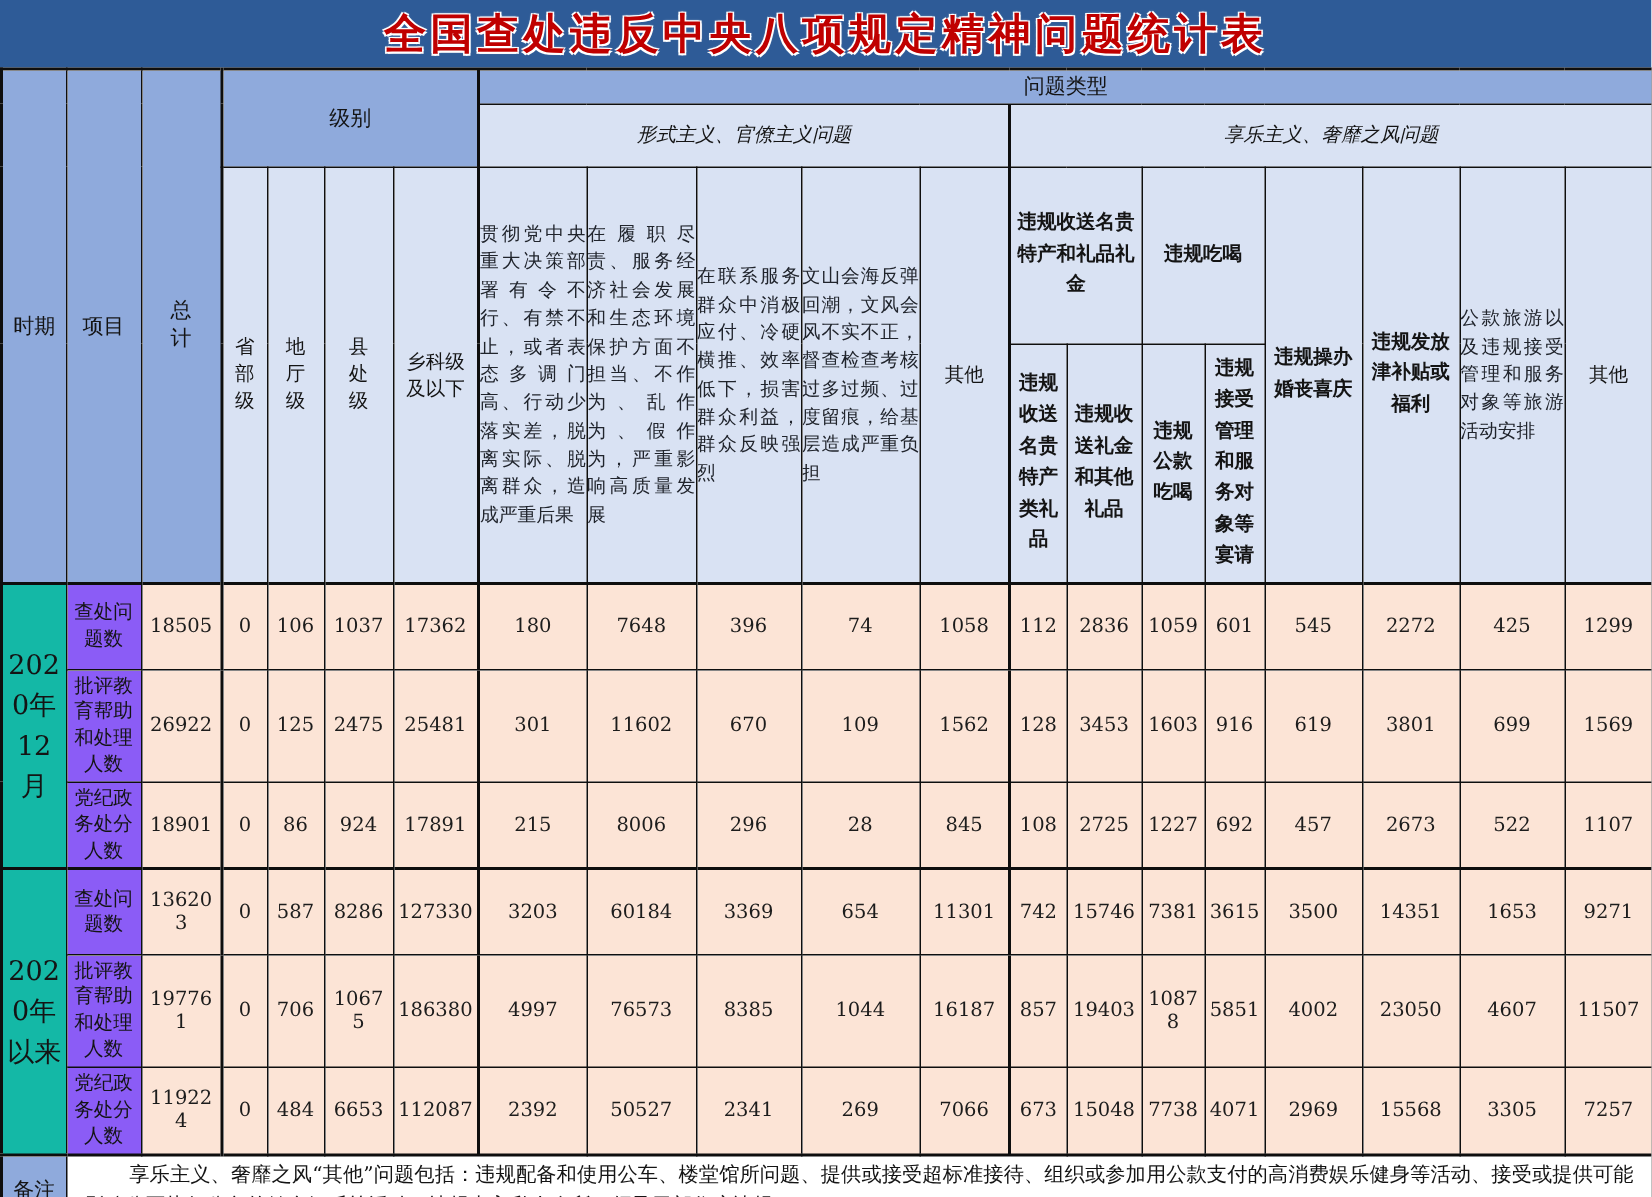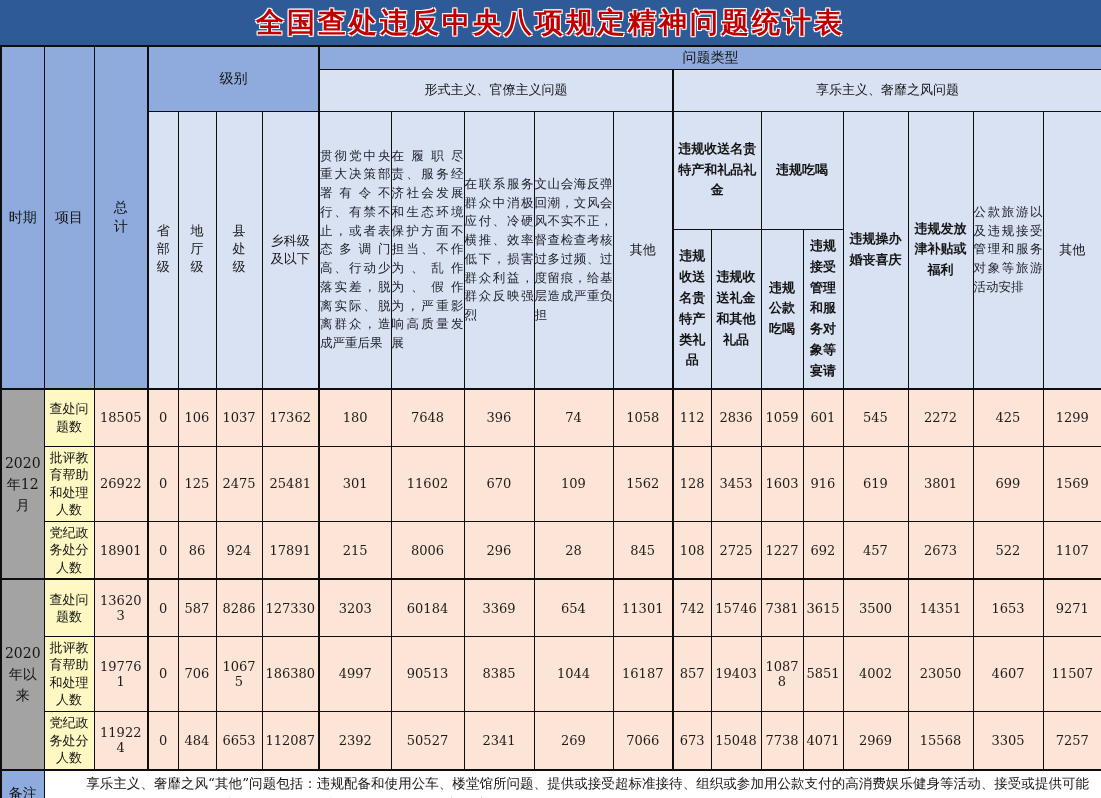--- a/index.html
+++ b/index.html
@@ -13,25 +13,25 @@
     overflow:hidden;padding:1px 2px;word-break:break-all;}
   .m{background:#8FAADC;font-size:14px;}
   .l{background:#D9E2F3;font-size:13px;}
   td.d{background:#FCE4D6;font-size:13px;color:#1c1c1c;}
   .b2r{border-right:2px solid #0e0e0e;}
   tr.b2t>th,tr.b2t>td{border-top:2px solid #0e0e0e;}
   .lj{text-align:justify;text-justify:inter-ideograph;padding:3px 0;font-size:12.5px;
     line-height:1.5;color:#20242c;}
   .ct{line-height:1.6;font-weight:bold;}
   .v1{display:inline-block;width:1.1em;line-height:1.35;text-align:center;font-family:Liberation Mono, monospace;}
-  .per{background:#a3a3a3;font-size:14px;line-height:1.5;}
-  .rl{background:#fef9c3;font-size:13px;line-height:1.35;padding:2px 4px;}
+  .per{background:#14b8a6;font-size:18px;line-height:1.5;}
+  .rl{background:#8b5cf6;font-size:13px;line-height:1.35;padding:2px 4px;}
   .rem{background:#fff;text-align:justify;text-indent:2.2em;font-size:13.5px;line-height:1.6;
     padding:2px 12px;}
-  tr.h1{height:23px;} tr.h2{height:42px;} tr.h3{height:118px;} tr.h4{height:160px;}
+  tr.h1{height:23px;} tr.h2{height:42px;font-style:italic;} tr.h3{height:118px;} tr.h4{height:160px;}
   tr.dr{height:57px;} tr.rr{height:40px;}
 </style>
 </head>
 <body>
 
 <div class="page">
 
   <div class="title-bar">
     <span class="title-text">全国查处违反中央八项规定精神问题统计表</span>
   </div>
@@ -187,21 +187,21 @@
       <td class="d">9271</td>
     </tr>
     <tr class="dr">
       <th class="rl">批评教育帮助和处理人数</th>
       <td class="d b2r">197761</td>
       <td class="d">0</td>
       <td class="d">706</td>
       <td class="d">10675</td>
       <td class="d b2r">186380</td>
       <td class="d">4997</td>
-      <td class="d">90513</td>
+      <td class="d">76573</td>
       <td class="d">8385</td>
       <td class="d">1044</td>
       <td class="d b2r">16187</td>
       <td class="d">857</td>
       <td class="d">19403</td>
       <td class="d">10878</td>
       <td class="d">5851</td>
       <td class="d">4002</td>
       <td class="d">23050</td>
       <td class="d">4607</td>

